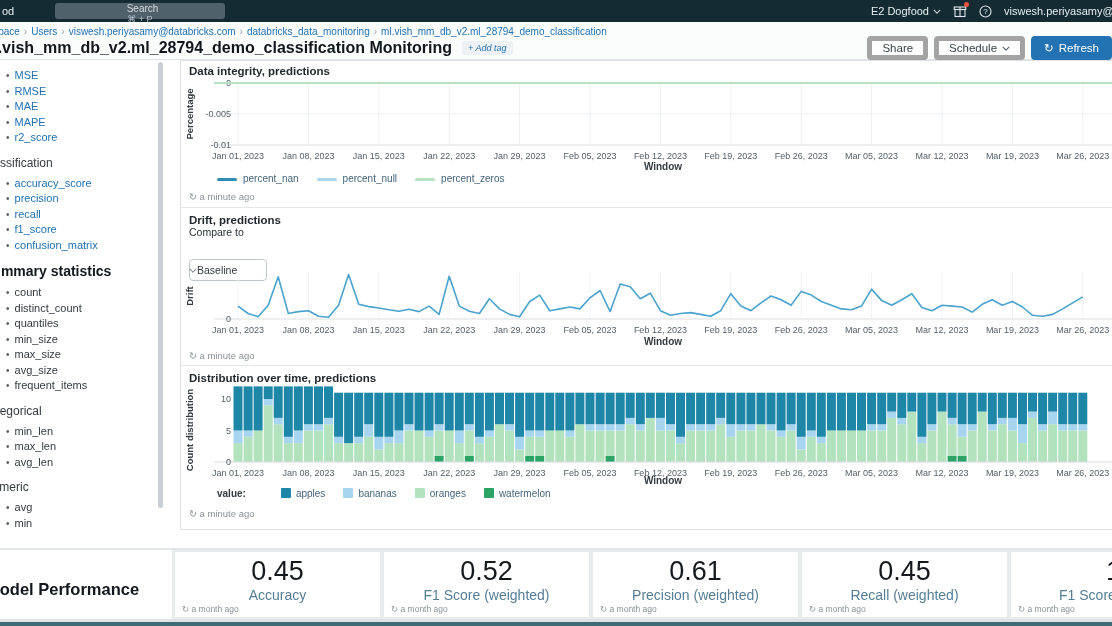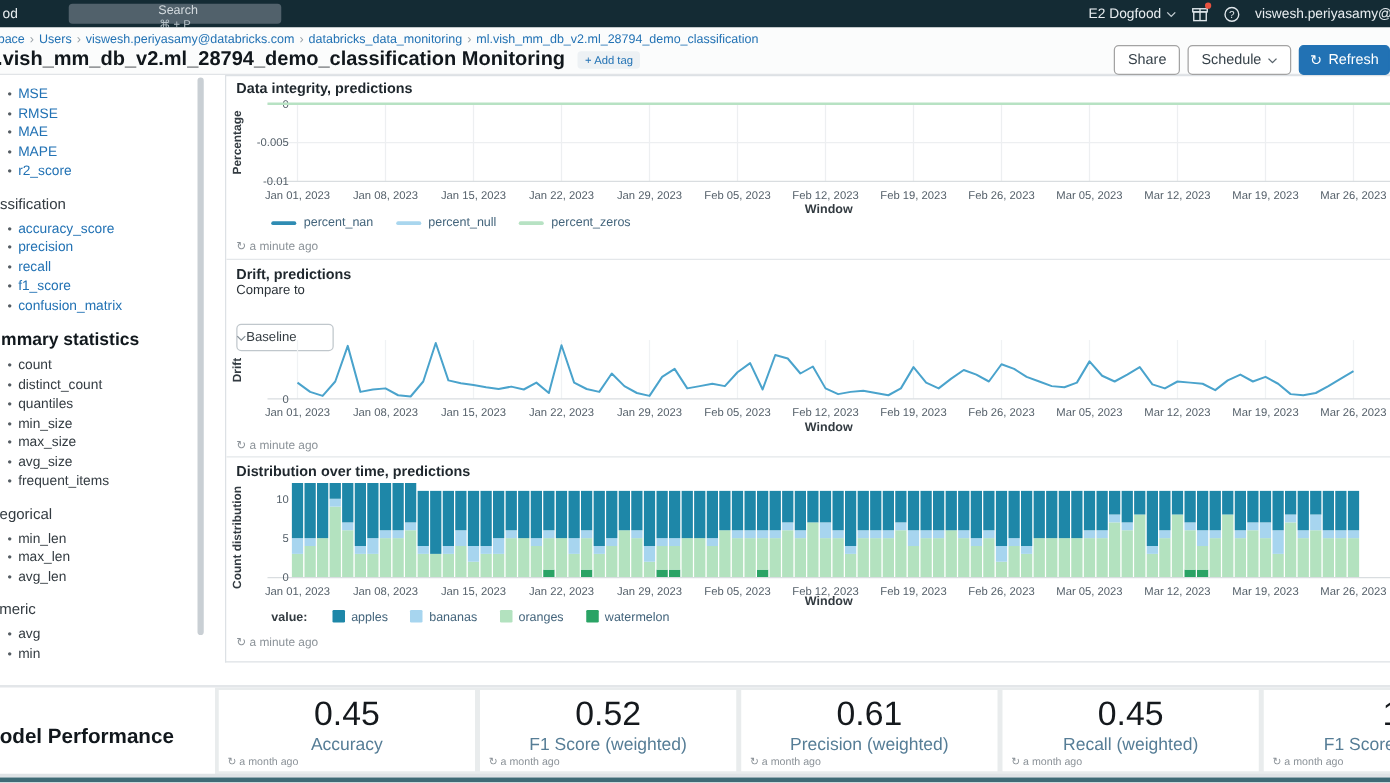--- a/index.html
+++ b/index.html
@@ -19,23 +19,23 @@
   .red-dot { position:absolute; right:-2px; top:-2px; width:5px; height:5px; border-radius:50%; background:#e8523f; }
 
   
   .header { position:absolute; left:0; top:22px; width:1112px; height:38px; background:#fbfcfc; border-bottom:1px solid #e1e4e7; overflow:hidden; }
   .breadcrumb { position:absolute; left:0; top:4px; font-size:10px; white-space:nowrap; color:#8a9298; }
   .breadcrumb a { color:#2272b4; text-decoration:none; }
   .breadcrumb .first { margin-left:-30px; display:inline-block; }
   .breadcrumb .sep { margin:0 4px; color:#9aa2a8; }
   .title-row { position:absolute; left:0; top:17px; display:flex; align-items:center; }
   .page-title { font-size:16px; font-weight:bold; color:#11171c; margin-left:-21px; white-space:nowrap; }
-  .add-tag { margin-left:10px; background:#edf1f4; color:#2272b4; font-size:9px; padding:2px 6px; border-radius:3px; white-space:nowrap; }
+  .add-tag { margin-left:10px; background:#edf1f4; color:#2272b4; font-size:9px; padding:2px 6px; border-radius:3px; white-space:nowrap;font-style:italic; }
   .header-actions { position:absolute; right:0; top:36px; display:flex; gap:6px; }
-  .btn { height:24px; display:flex; align-items:center; gap:5px; padding:0 10px; font-size:11.5px; border:1px solid #a3a3a3; border-radius:4px; background:#fff; color:#37424a; white-space:nowrap; }
+  .btn { height:24px; display:flex; align-items:center; gap:5px; padding:0 10px; font-size:11.5px; border:5px solid #a3a3a3; border-radius:4px; background:#fff; color:#37424a; white-space:nowrap; }
   .btn.primary { background:#2272b4; border-color:#2272b4; color:#fff; padding:0 8px; }
 
   
   .sidebar { position:absolute; left:0; top:60px; width:180px; height:470px; overflow:hidden; background:#fff; }
   .sidebar-inner { padding:8px 0 0 0; }
   .side-sec { margin-bottom:10px; }
   .side-h { font-size:12px; color:#333b41; margin:10px 0 6px 0; white-space:nowrap; }
   .side-h.big { font-size:14px; font-weight:bold; color:#11181d; }
   .side-item { font-size:11px; line-height:15.5px; padding-left:6px; white-space:nowrap; display:flex; align-items:center; gap:5px; }
   .side-item .blt { color:#555d63; font-size:10px; }
@@ -51,21 +51,21 @@
   .sec svg { position:absolute; left:0; }
   .sec svg text { font-family:"Liberation Sans", sans-serif; }
   .sec1 { height:147px; }
   .sec2 { height:158px; }
   .sec3 { height:165px; }
   .sec2 .sec-title { top:6px; }
   .sec3 .sec-title { top:6px; }
   .legend { position:absolute; left:36px; display:flex; align-items:center; gap:18px; font-size:10px; color:#44657c; }
   .legend .sw-line { width:20px; height:3px; border-radius:2px; display:inline-block; margin-right:6px; vertical-align:middle; }
   .legend .sw-sq { width:10px; height:10px; border-radius:1px; display:inline-block; margin-right:5px; vertical-align:-1px; }
-  .legend .lg-title { font-weight:bold; color:#333b41; margin-right:2px; }
+  .legend .lg-title { font-weight:bold; color:#333b41; margin-right:17px; }
   .updated { position:absolute; left:8px; font-size:9.5px; color:#8b9298; }
   .controls { position:absolute; left:8px; top:18px; display:flex; gap:16px; }
   .ctl label { display:block; font-size:10.5px; color:#2a3137; margin-bottom:5px; }
   .select { height:22px; border:1px solid #c0c7cc; border-radius:4px; background:#fff; display:flex; align-items:center; justify-content:space-between; gap:10px; padding:0 7px; font-size:10.5px; color:#333b41; }
   .select.w1 { width:78px;margin-top:21px; }
 
   
   .footer-line { position:absolute; left:0; top:548px; width:1112px; height:2px; background:#e3e6e9; }
   .cards-band { position:absolute; left:172px; top:550px; width:940px; height:71px; background:#e9eced; display:flex; gap:4px; padding:2px 0 0 3px; overflow:hidden; }
   .card { flex:none; width:205px; height:65px; background:#fff; position:relative; text-align:center; }

